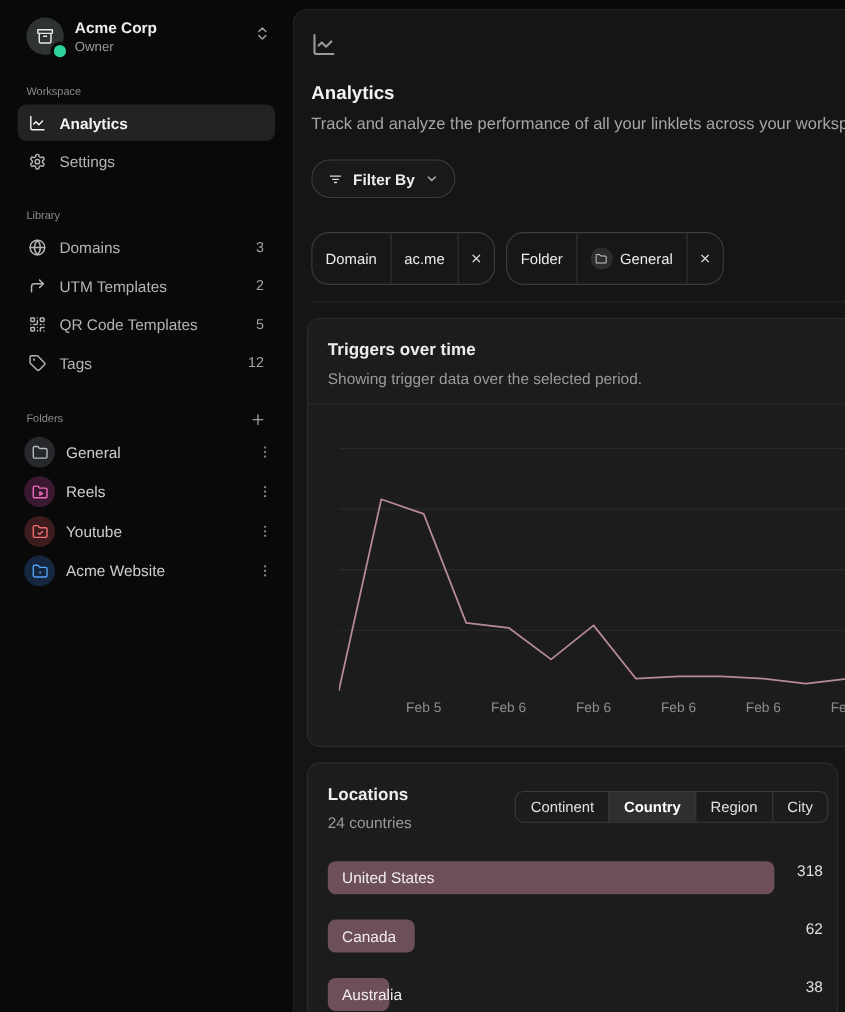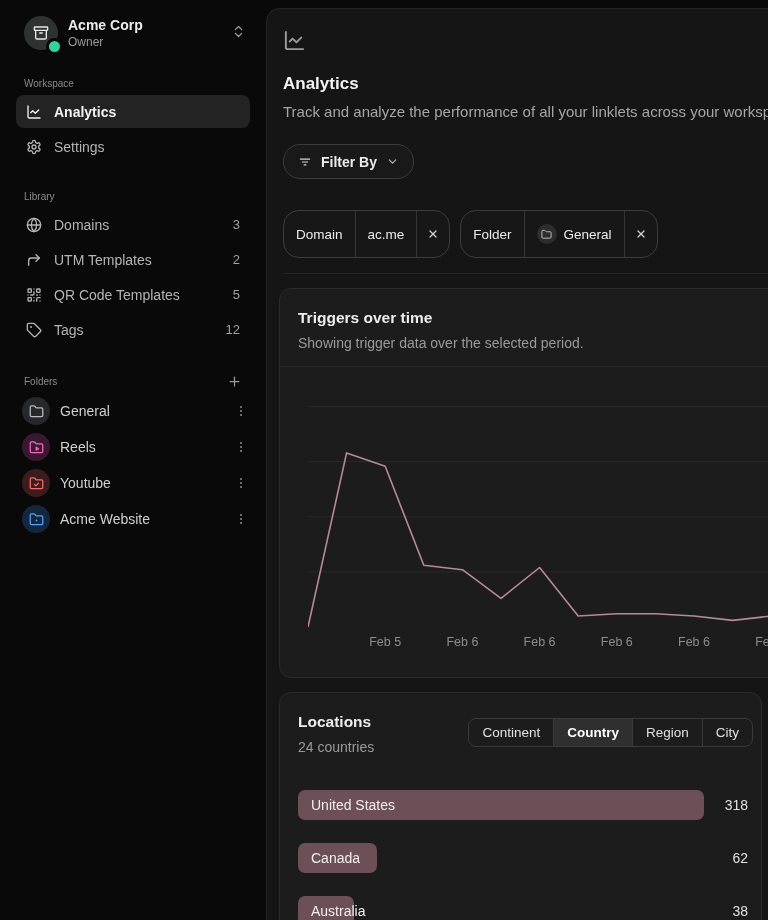--- a/index.html
+++ b/index.html
@@ -79,21 +79,21 @@
 
   .locations-card { margin:14px 0 0 12px; width:483px; height:438px; position:relative; }
   .loc-head { padding:20px 18px 0 18px; }
   .tabs { position:absolute; top:25px; right:8px; display:flex; height:29px; border:1px solid #3a3a3a;
     border-radius:8px; overflow:hidden; background:#1c1c1c; }
   .tab { display:flex; align-items:center; padding:0 13px; font-size:13.5px; color:#e0e0e0; cursor:pointer; }
   .tab + .tab { border-left:1px solid #3a3a3a; }
   .tab.selected { background:#2f2f2f; color:#ffffff; font-weight:700; }
 
   .loc-list { margin:27px 13px 0 18px; }
-  .loc-row { display:flex; align-items:center; height:46px; margin-bottom:7px; }
+  .loc-row { display:flex; height:46px; margin-bottom:7px; }
   .bar-track { position:relative; flex:1; height:30px; }
   .bar { position:absolute; left:0; top:0; height:30px; border-radius:7px; background:#6d4f58; }
   .bar-label { position:absolute; left:13px; top:0; line-height:30px; font-size:14px; color:#f3edf0;
     white-space:nowrap; z-index:1; }
   .loc-value { width:44px; text-align:right; font-size:14px; color:#e0e0e0; }
 </style>
 </head>
 <body>
 
 <aside class="sidebar">

